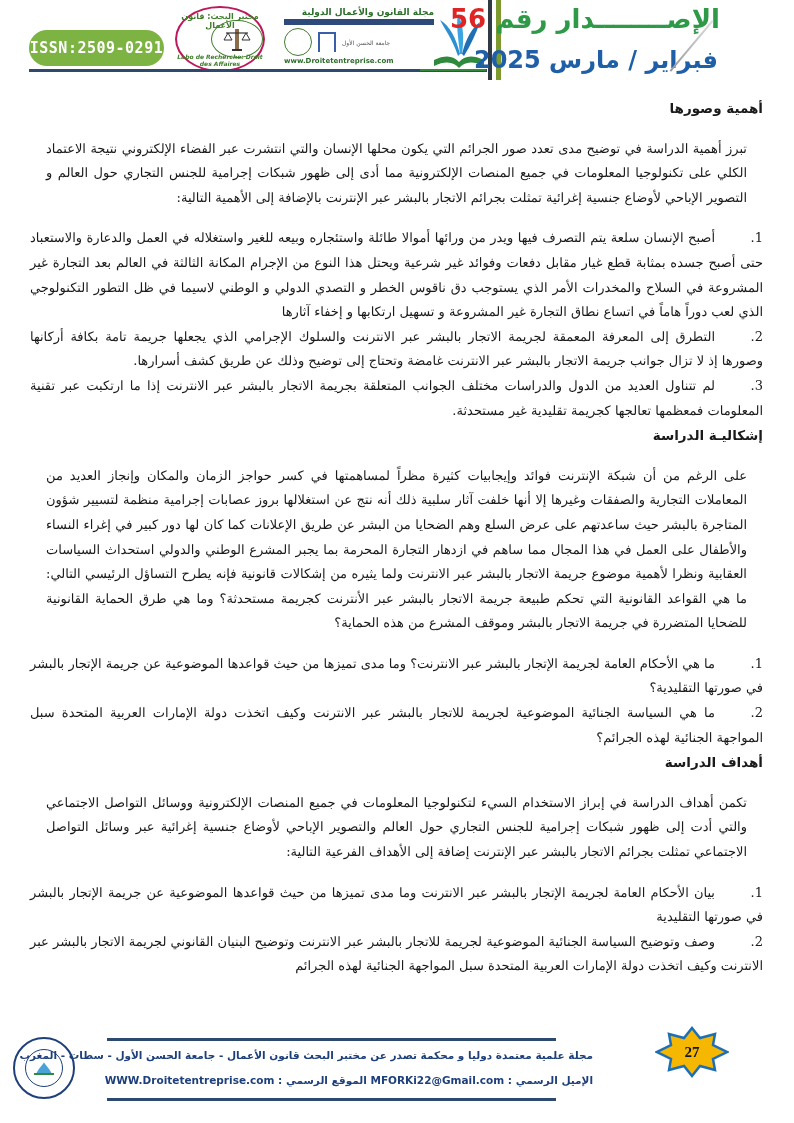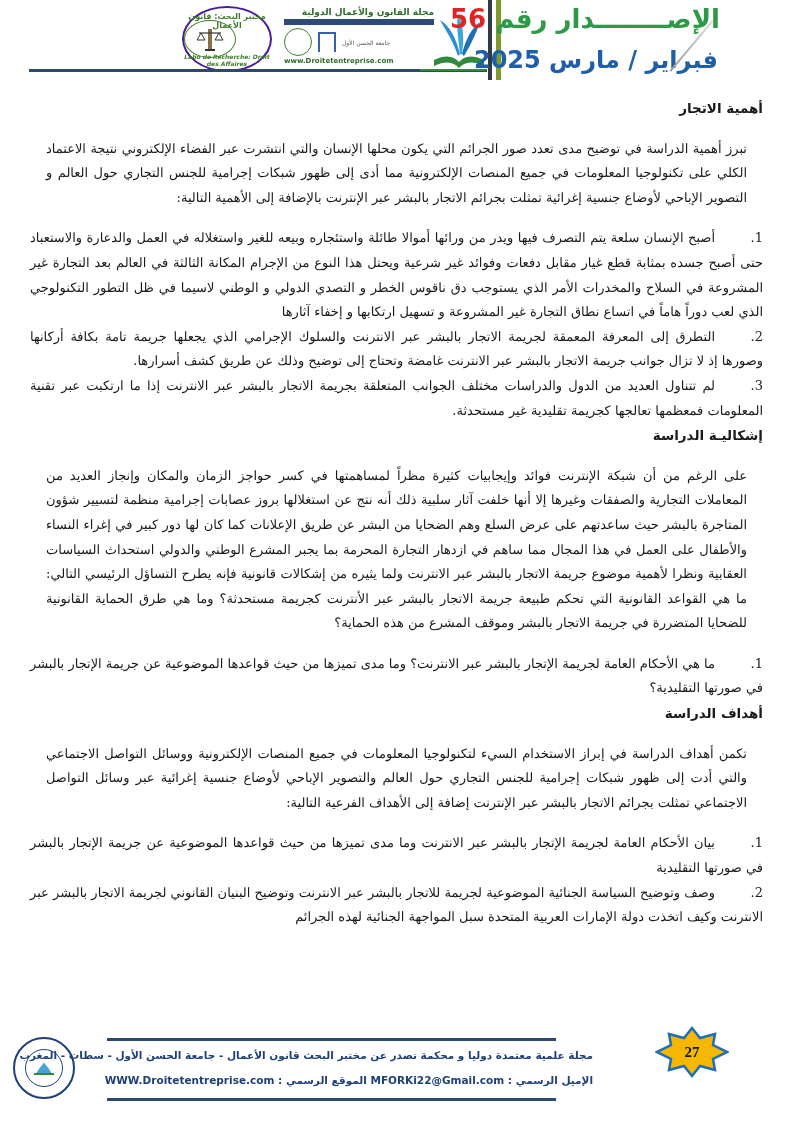--- a/index.html
+++ b/index.html
@@ -8,23 +8,23 @@
 
     
     .header { position: absolute; top: 0; left: 0; width: 794px; height: 92px; }
     .issn-pill {
       position: absolute; left: 29px; top: 30px; width: 135px; height: 36px;
       background: #7cb342; border-radius: 18px; color: #fff;
       font-family: "DejaVu Sans Mono", monospace; font-weight: bold; font-size: 15px;
       display: flex; align-items: center; justify-content: center; letter-spacing: 0.5px;
     }
     .lab-seal {
-      position: absolute; left: 182px; top: 6px; width: 90px; height: 66px;
-      border: 2px solid #4c1d95; border-radius: 50%;
-      display: flex; align-items: center; justify-content: flex-start;
+      position: absolute; left: 175px; top: 6px; width: 90px; height: 66px;
+      border: 2px solid #be185d; border-radius: 50%;
+      display: flex; align-items: center; justify-content: flex-end;
     }
     .lab-seal .inner { width: 52px; height: 38px; border: 1px solid #3f7d2a; border-radius: 50%; display:flex; align-items:center; justify-content:center; }
     .seal-text-top {
       position: absolute; top: 4px; left: 0; width: 100%; text-align: center;
       font-size: 8px; color: #3f7d2a; font-weight: bold; font-family: "DejaVu Sans", sans-serif;
     }
     .seal-text-bot {
       position: absolute; bottom: 3px; left: 0; width: 100%; text-align: center;
       font-size: 6px; color: #3f7d2a; font-style: italic; font-weight: bold;
     }
@@ -99,20 +99,21 @@
     .page-num {
       position: absolute; left: 655px; top: 1026px; width: 74px; height: 52px;
       display: flex; align-items: center; justify-content: center;
       font-size: 15px; font-weight: bold; color: #0f172a; font-family: Liberation Serif, serif;
     }
   </style>
 </head>
 <body>
 
 <div class="header">
+  <div class="issn-pill">ISSN:2509-0291</div>
 
   <div class="lab-seal">
     <span class="seal-text-top">مختبر البحث: قانون الأعمال</span>
     <div class="inner">
       <svg width="30" height="28" viewBox="0 0 30 28">
         <rect x="13" y="4" width="4" height="20" fill="#8a6d4a"></rect>
         <line x1="4" y1="8" x2="26" y2="8" stroke="#333" stroke-width="1.2"></line>
         <path d="M2 15 L6 8 L10 15 Z" fill="none" stroke="#333" stroke-width="1"></path>
         <path d="M20 15 L24 8 L28 15 Z" fill="none" stroke="#333" stroke-width="1"></path>
         <rect x="10" y="24" width="10" height="2" fill="#333"></rect>
@@ -150,33 +151,34 @@
   </div>
   <div class="issue-line2">فبراير / مارس 2025</div>
   <div class="diag-line"></div>
 
   <div class="header-rule"></div>
   <div class="header-rule2"></div>
 </div>
 
 <div class="content">
 
-  <h2>أهمية الاتجار</h2>
+  <h2>أهمية وصورها</h2>
   <p>تبرز أهمية الدراسة في توضيح مدى تعدد صور الجرائم التي يكون محلها الإنسان والتي انتشرت عبر الفضاء الإلكتروني نتيجة الاعتماد الكلي على تكنولوجيا المعلومات في جميع المنصات الإلكترونية مما أدى إلى ظهور شبكات إجرامية للجنس التجاري حول العالم و التصوير الإباحي لأوضاع جنسية إغرائية تمثلت بجرائم الاتجار بالبشر عبر الإنترنت بالإضافة إلى الأهمية التالية:</p>
   <ol>
     <li><span class="num">1.</span><span>أصبح  الإنسان سلعة يتم التصرف فيها ويدر من ورائها أموالا طائلة واستئجاره وبيعه للغير واستغلاله في العمل والدعارة والاستعباد حتى أصبح جسده بمثابة قطع غيار مقابل دفعات وفوائد غير شرعية  ويحتل هذا النوع من الإجرام المكانة الثالثة في العالم بعد التجارة غير المشروعة في السلاح والمخدرات الأمر الذي يستوجب دق ناقوس الخطر و التصدي الدولي و الوطني لاسيما في ظل التطور التكنولوجي الذي لعب دوراً هاماً في اتساع نطاق التجارة غير المشروعة و تسهيل ارتكابها و إخفاء آثارها</span></li>
     <li><span class="num">2.</span><span>التطرق إلى المعرفة المعمقة لجريمة الاتجار بالبشر عبر الانترنت والسلوك الإجرامي الذي يجعلها جريمة تامة بكافة أركانها وصورها إذ لا تزال جوانب جريمة الاتجار بالبشر عبر الانترنت غامضة وتحتاج إلى توضيح وذلك عن طريق كشف أسرارها.</span></li>
     <li><span class="num">3.</span><span>لم تتناول العديد من الدول والدراسات مختلف الجوانب المتعلقة بجريمة الاتجار بالبشر عبر الانترنت إذا ما ارتكبت عبر تقنية المعلومات فمعظمها تعالجها كجريمة تقليدية غير مستحدثة.</span></li>
   </ol>
 
   <h2>إشكاليـة الدراسة</h2>
   <p>على الرغم من أن شبكة الإنترنت فوائد وإيجابيات كثيرة مظراً لمساهمتها في كسر حواجز الزمان والمكان وإنجاز العديد من المعاملات التجارية والصفقات وغيرها إلا أنها خلفت آثار سلبية ذلك أنه نتج عن استغلالها بروز عصابات إجرامية منظمة لتسيير شؤون المتاجرة  بالبشر حيث ساعدتهم على عرض السلع وهم الضحايا من البشر عن طريق الإعلانات كما كان لها دور كبير في إغراء النساء والأطفال على العمل في هذا المجال مما ساهم في ازدهار التجارة المحرمة بما يجبر المشرع الوطني والدولي استحداث السياسات العقابية ونظرا لأهمية موضوع جريمة الاتجار بالبشر عبر الانترنت ولما يثيره من إشكالات قانونية فإنه يطرح التساؤل الرئيسي التالي: ما هي القواعد القانونية التي تحكم  طبيعة جريمة الاتجار بالبشر عبر الأنترنت كجريمة مستحدثة؟ وما هي طرق الحماية القانونية للضحايا المتضررة في جريمة الاتجار بالبشر وموقف المشرع من هذه الحماية؟</p>
 
   <ol>
     <li><span class="num">1.</span><span>ما هي الأحكام العامة لجريمة الإتجار بالبشر عبر الانترنت؟ وما مدى تميزها من حيث قواعدها الموضوعية عن جريمة الإتجار بالبشر في صورتها التقليدية؟</span></li>
+    <li><span class="num">2.</span><span>ما هي السياسة الجنائية الموضوعية لجريمة للاتجار بالبشر عبر الانترنت وكيف اتخذت دولة الإمارات العربية المتحدة سبل المواجهة الجنائية لهذه الجرائم؟</span></li>
   </ol>
 
   <h2>أهداف الدراسة</h2>
   <p>تكمن أهداف الدراسة في إبراز الاستخدام السيء لتكنولوجيا المعلومات في جميع المنصات الإلكترونية ووسائل التواصل الاجتماعي والتي أدت إلى ظهور شبكات إجرامية للجنس التجاري حول العالم والتصوير الإباحي لأوضاع جنسية إغرائية عبر وسائل التواصل الاجتماعي تمثلت بجرائم الاتجار بالبشر عبر الإنترنت إضافة إلى الأهداف الفرعية التالية:</p>
   <ol>
     <li><span class="num">1.</span><span>بيان الأحكام العامة لجريمة الإتجار بالبشر عبر الانترنت  وما مدى تميزها من حيث قواعدها الموضوعية عن جريمة الإتجار بالبشر في صورتها التقليدية</span></li>
     <li><span class="num">2.</span><span>وصف وتوضيح السياسة الجنائية الموضوعية لجريمة للاتجار بالبشر عبر الانترنت وتوضيح البنيان القانوني لجريمة الاتجار بالبشر عبر الانترنت وكيف اتخذت دولة الإمارات العربية المتحدة سبل المواجهة الجنائية لهذه الجرائم</span></li>
   </ol>
 </div>
 

